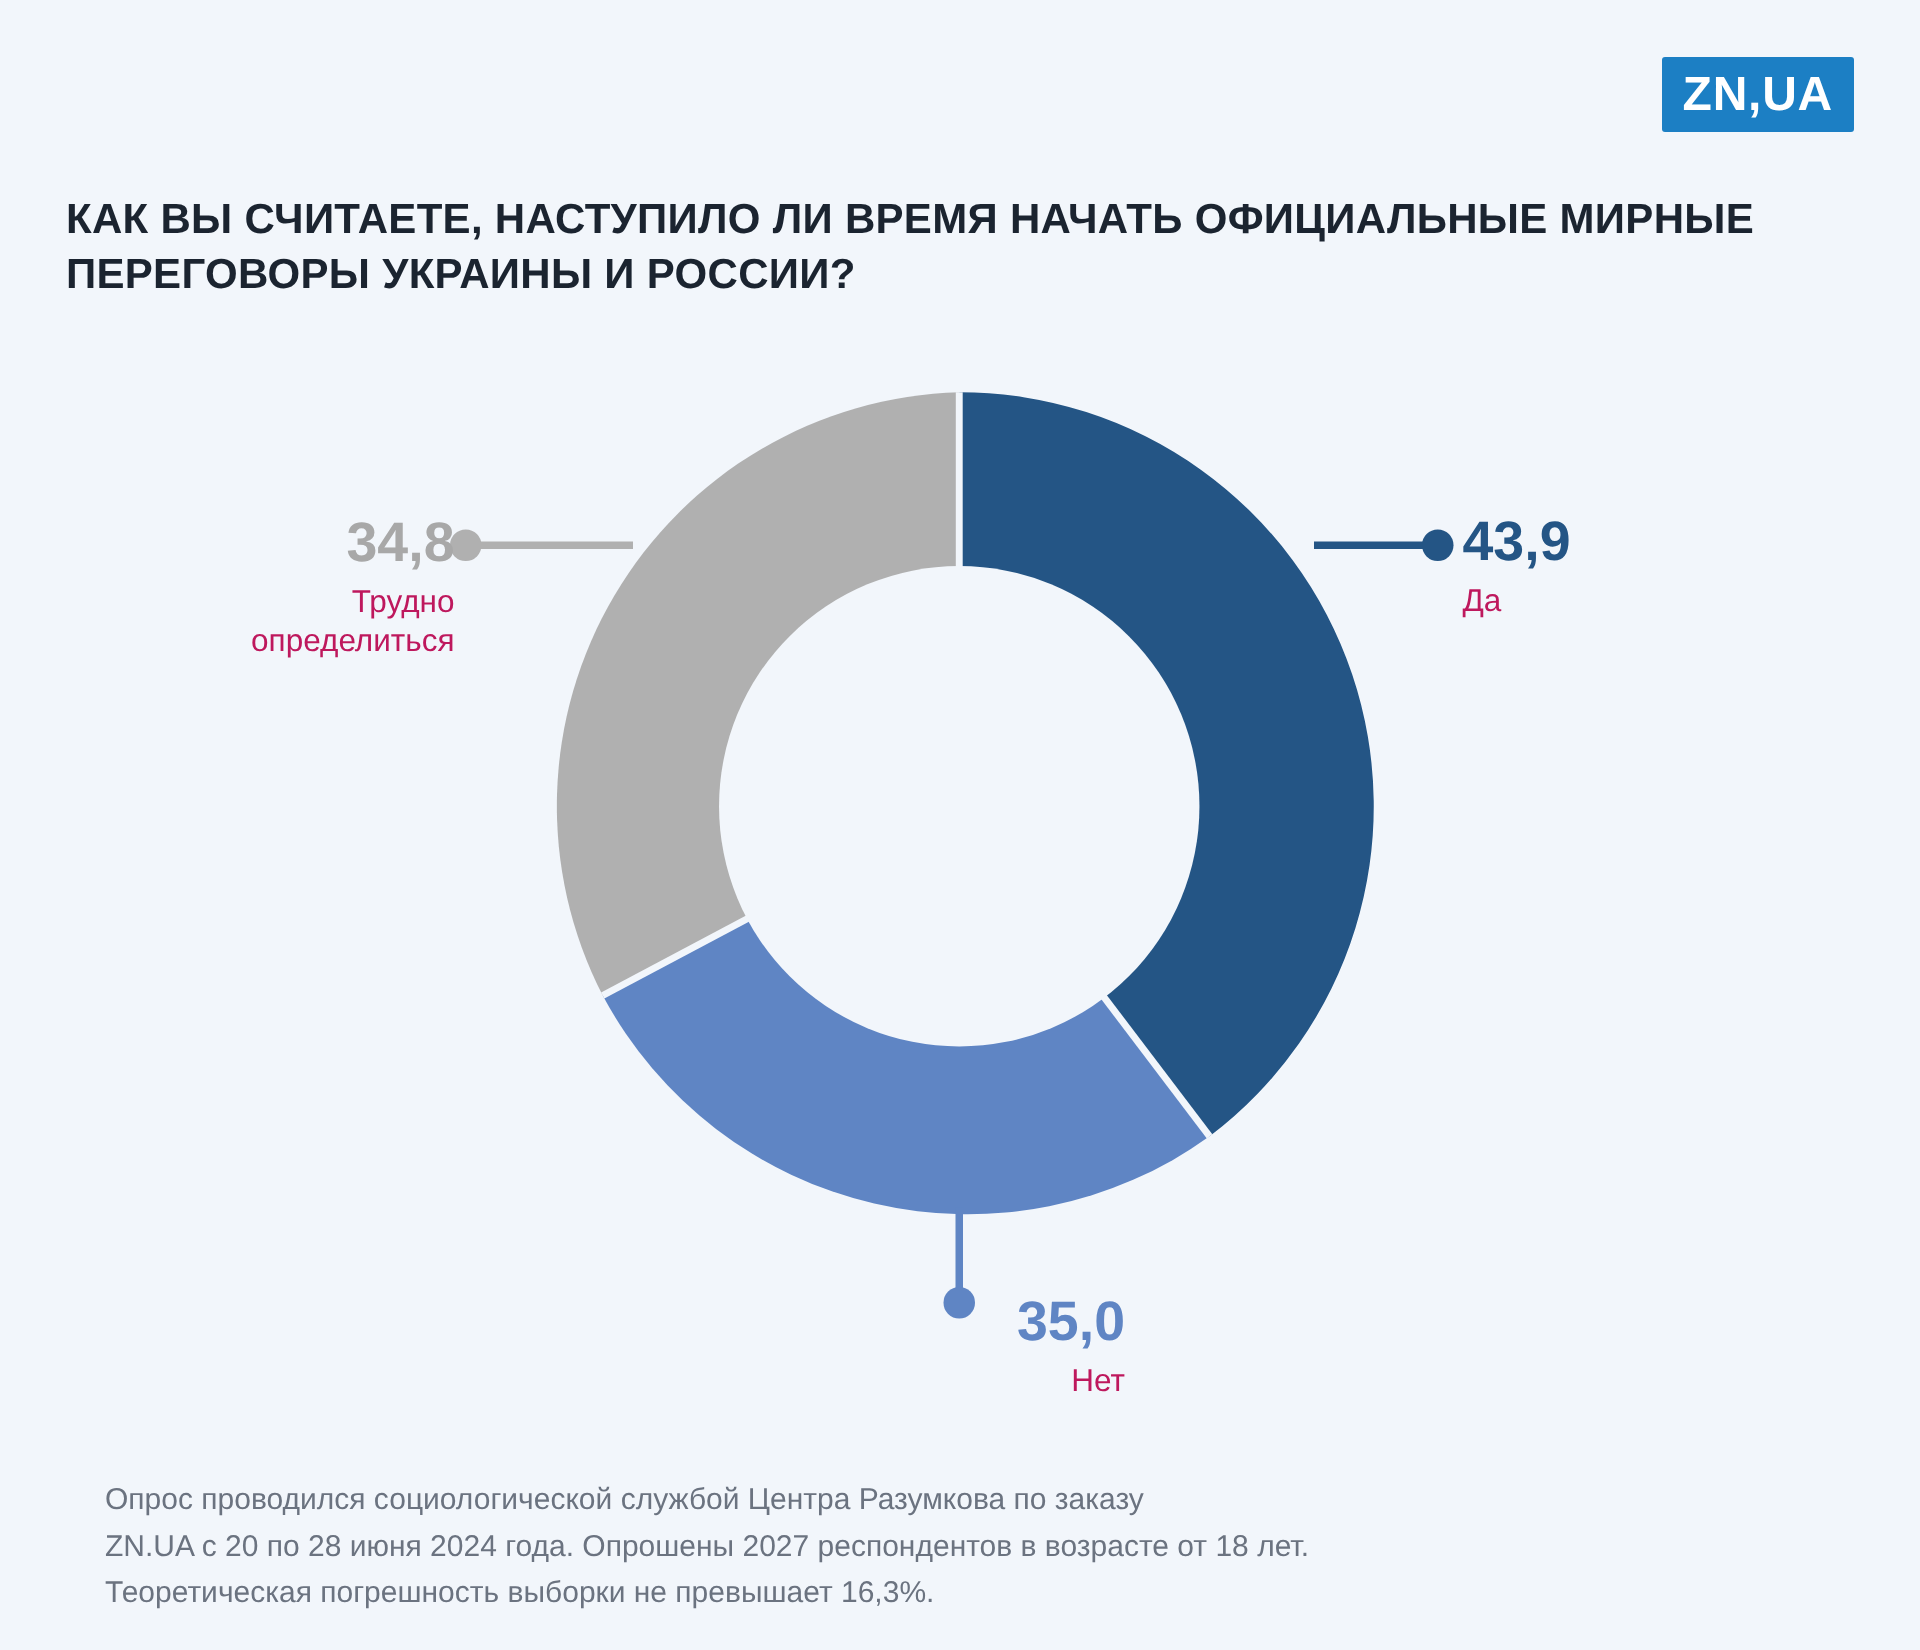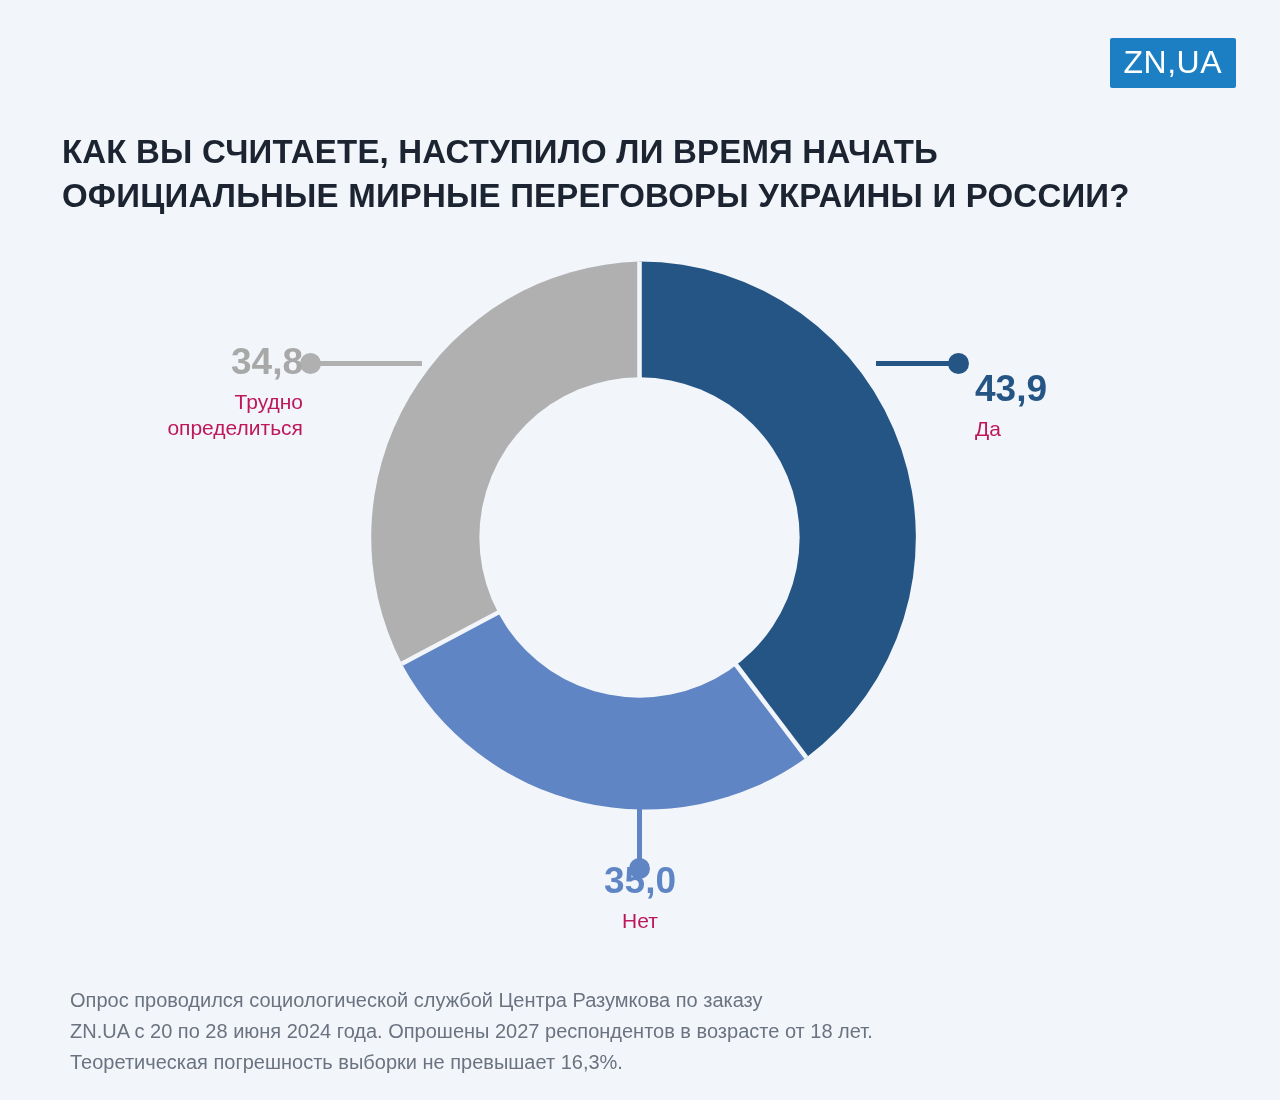--- a/index.html
+++ b/index.html
@@ -15,41 +15,40 @@
     overflow: hidden;
   }
 
   
   .logo {
     position: absolute;
     top: 38px;
     right: 44px;
     background: #1c7fc4;
     color: #ffffff;
-    font-weight: normal;
+    font-weight: bold;
     font-size: 32px;
     letter-spacing: 0.5px;
     padding: 8px 14px 10px 14px;
     line-height: 1;
     border-radius: 2px;
   }
 
   
   .title {
     position: absolute;
     left: 44px;
     top: 108px;
     width: 1160px;
-    font-size: 33px;
+    font-size: 28px;
     font-weight: bold;
     line-height: 1.34;
     color: #1b2430;
     letter-spacing: 0.2px;
     text-transform: uppercase;
-    margin-left: 18px;
   }
 
   
   .chart-area {
     position: absolute;
     left: 0;
     top: 225px;
     width: 1280px;
     height: 740px;
   }
@@ -78,35 +77,35 @@
     font-size: 21px;
     color: #be185d;
     line-height: 1.25;
   }
 
   .callout-yes {
     left: 975px;
     top: 117px;
     text-align: left;
   }
-  .callout-yes .value { color: #245585; margin-top: 28px; }
+  .callout-yes .value { color: #245585; }
 
   .callout-hard {
     left: 113px;
     top: 118px;
     text-align: right;
     width: 190px;
   }
   .callout-hard .value { color: #a8a8a8; }
 
   .callout-no {
     left: 530px;
     top: 637px;
     width: 220px;
-    text-align: center;
+    text-align: right;
   }
   .callout-no .value { color: #5f85c4; }
 
   
   .leader {
     position: absolute;
     background: #b9bcc0;
   }
   .dot {
     position: absolute;

